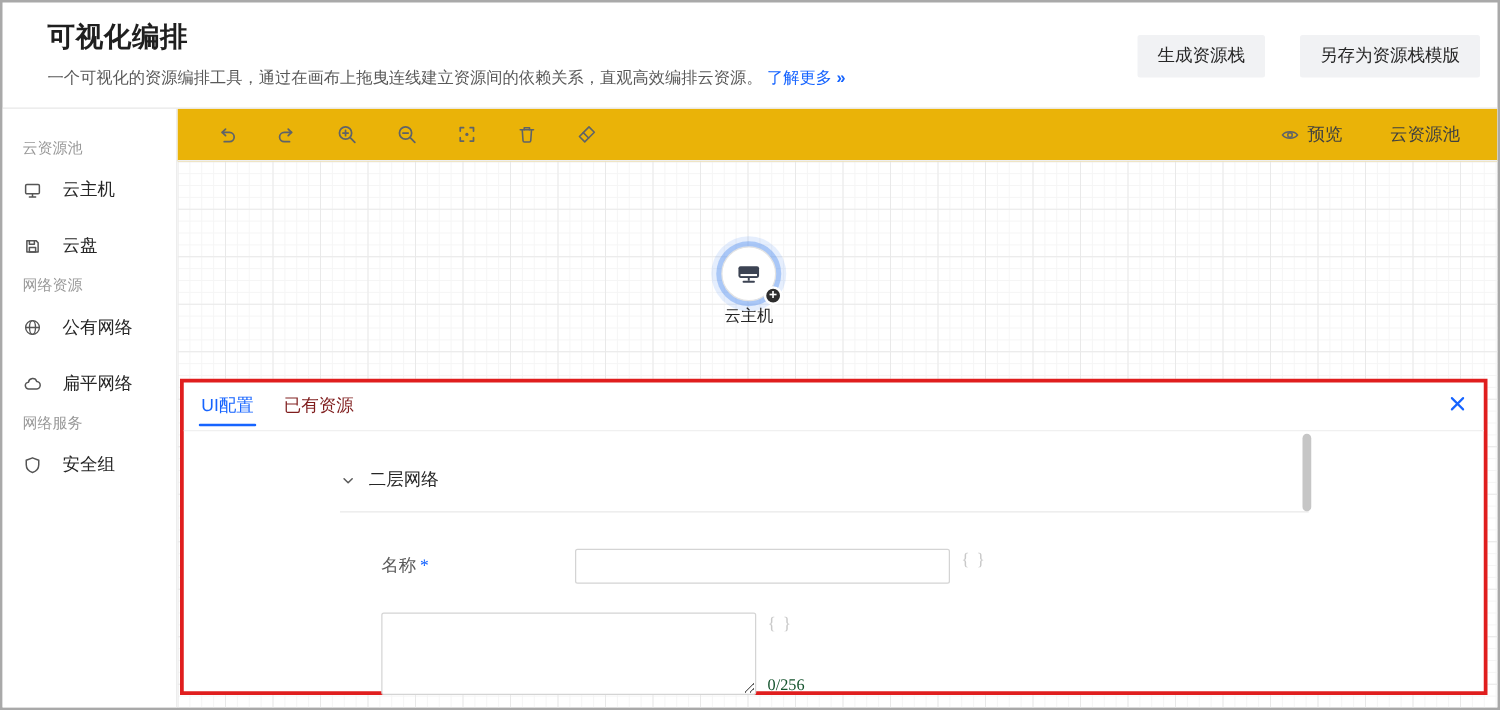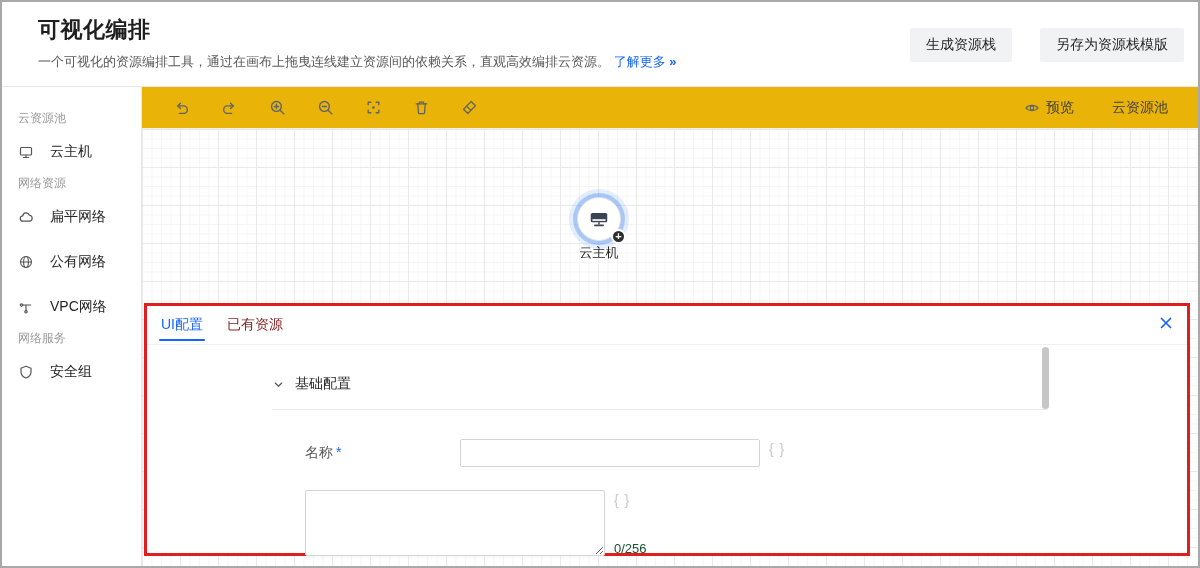--- a/index.html
+++ b/index.html
@@ -63,21 +63,21 @@
          background:#1664ff; border-radius:1px; }
   .panel-close { position:absolute; right:12px; top:10px; width:16px; height:16px; cursor:pointer; }
 
   .scroll-region { position:absolute; left:125px; top:39px; width:775px; bottom:0; }
   .scrollbar-thumb { position:absolute; right:-2px; top:2px; width:7px; height:62px;
          background:#c6c6c6; border-radius:4px; }
   .collapse-header { height:65px; display:flex; align-items:center; gap:10px; padding-top:14px;
          border-bottom:1px solid #e9e9e9; cursor:pointer; }
   .collapse-title { font-size:14px; color:#262626; }
   .form { margin-top:29px; padding-left:33px; }
-  .form-row { display:flex; margin-bottom:23px; }
+  .form-row { display:flex; margin-bottom:23px;font-family:Liberation Serif, serif; }
   .f-label { width:155px; font-size:14px; color:#595959; padding-top:5px; }
   .req { color:#1664ff; margin-left:3px; }
   .f-input { width:300px; height:28px; border:1px solid #d4d4d4; border-radius:2px; background:#fff;
          font-family:inherit; font-size:13px; padding:0 8px; color:#262626; }
   .f-textarea { width:300px; height:66px; border:1px solid #d4d4d4; border-radius:2px; background:#fff;
          font-family:inherit; font-size:13px; padding:4px 8px; color:#262626; resize:both; }
   .suffix-col { margin-left:9px; display:flex; flex-direction:column; justify-content:space-between; }
   .brace { font-size:14px; color:#c9c9c9; line-height:20px; letter-spacing:1px; }
   .counter { font-size:13px; color:#14532d; }
   svg { display:block; }
@@ -108,54 +108,54 @@
       <div class="side-item">
         <span class="ic">
           <svg width="16" height="16" viewBox="0 0 16 16" fill="none" stroke="#555" stroke-width="1.2" stroke-linecap="round" stroke-linejoin="round">
               <rect x="2.5" y="3.5" width="11" height="7.5" rx="1"></rect>
               <path d="M8 11v2M5.5 13.5h5"></path>
             </svg>
         </span>
         <span class="lb">云主机</span>
       </div>
 
+      <div class="side-item">
+        <span class="ic">
+          <svg width="16" height="16" viewBox="0 0 16 16" fill="none" stroke="#555" stroke-width="1.2" stroke-linecap="round" stroke-linejoin="round">
+              <path d="M3.5 3.5h7.3l1.7 1.7v7.3h-9z"></path>
+              <path d="M5.5 3.5v2.8h4V3.5"></path>
+              <rect x="5.5" y="9" width="5" height="3.5"></rect>
+            </svg>
+        </span>
+        <span class="lb">云盘</span>
+      </div>
 
       <div class="section-title later">网络资源</div>
 
-
-      <div class="side-item">
-        <span class="ic">
-          <svg width="16" height="16" viewBox="0 0 16 16" fill="none" stroke="#555" stroke-width="1.2" stroke-linecap="round" stroke-linejoin="round">
-              <path d="M5.1 12.2a2.7 2.7 0 0 1-.3-5.4 3.4 3.4 0 0 1 6.6-.6 2.4 2.4 0 0 1-.5 6z"></path>
-            </svg>
-        </span>
-        <span class="lb">扁平网络</span>
-      </div>
 
       <div class="side-item">
         <span class="ic">
           <svg width="16" height="16" viewBox="0 0 16 16" fill="none" stroke="#555" stroke-width="1.1" stroke-linecap="round">
               <circle cx="8" cy="8" r="5.5"></circle>
               <ellipse cx="8" cy="8" rx="2.4" ry="5.5"></ellipse>
               <path d="M2.5 8h11"></path>
             </svg>
         </span>
         <span class="lb">公有网络</span>
       </div>
 
       <div class="side-item">
         <span class="ic">
-          <svg width="16" height="16" viewBox="0 0 16 16" fill="none" stroke="#555" stroke-width="1.2" stroke-linecap="round">
-              <path d="M4.7 6h8M8 6v5.6"></path>
-              <circle cx="3.5" cy="6" r="1.2"></circle>
-              <circle cx="8" cy="12.8" r="1.2"></circle>
-            </svg>
-        </span>
-        <span class="lb">VPC网络</span>
-      </div>
+          <svg width="16" height="16" viewBox="0 0 16 16" fill="none" stroke="#555" stroke-width="1.2" stroke-linecap="round" stroke-linejoin="round">
+              <path d="M5.1 12.2a2.7 2.7 0 0 1-.3-5.4 3.4 3.4 0 0 1 6.6-.6 2.4 2.4 0 0 1-.5 6z"></path>
+            </svg>
+        </span>
+        <span class="lb">扁平网络</span>
+      </div>
+
 
       <div class="section-title later">网络服务</div>
 
       <div class="side-item">
         <span class="ic">
           <svg width="16" height="16" viewBox="0 0 16 16" fill="none" stroke="#555" stroke-width="1.2" stroke-linejoin="round">
               <path d="M8 2.3l5 1.9v3.6c0 3-2 5.2-5 6.2-3-1-5-3.2-5-6.2V4.2z"></path>
             </svg>
         </span>
         <span class="lb">安全组</span>
@@ -255,21 +255,21 @@
 
         <div class="scroll-region">
           <div class="scrollbar-thumb"></div>
 
           <div class="collapse-header">
             <span>
               <svg width="13" height="13" viewBox="0 0 16 16" fill="none" stroke="#595959" stroke-width="1.5" stroke-linecap="round" stroke-linejoin="round">
                   <path d="M4 6.2l4 3.9 4-3.9"></path>
                 </svg>
             </span>
-            <span class="collapse-title">基础配置</span>
+            <span class="collapse-title">二层网络</span>
           </div>
 
           <div class="form">
             <div class="form-row">
               <div class="f-label">
                 <span>名称</span><span class="req">*</span>
               </div>
               <input class="f-input" type="text" value="" style="">
               <div class="suffix-col">
                 <span class="brace">{ }</span>

